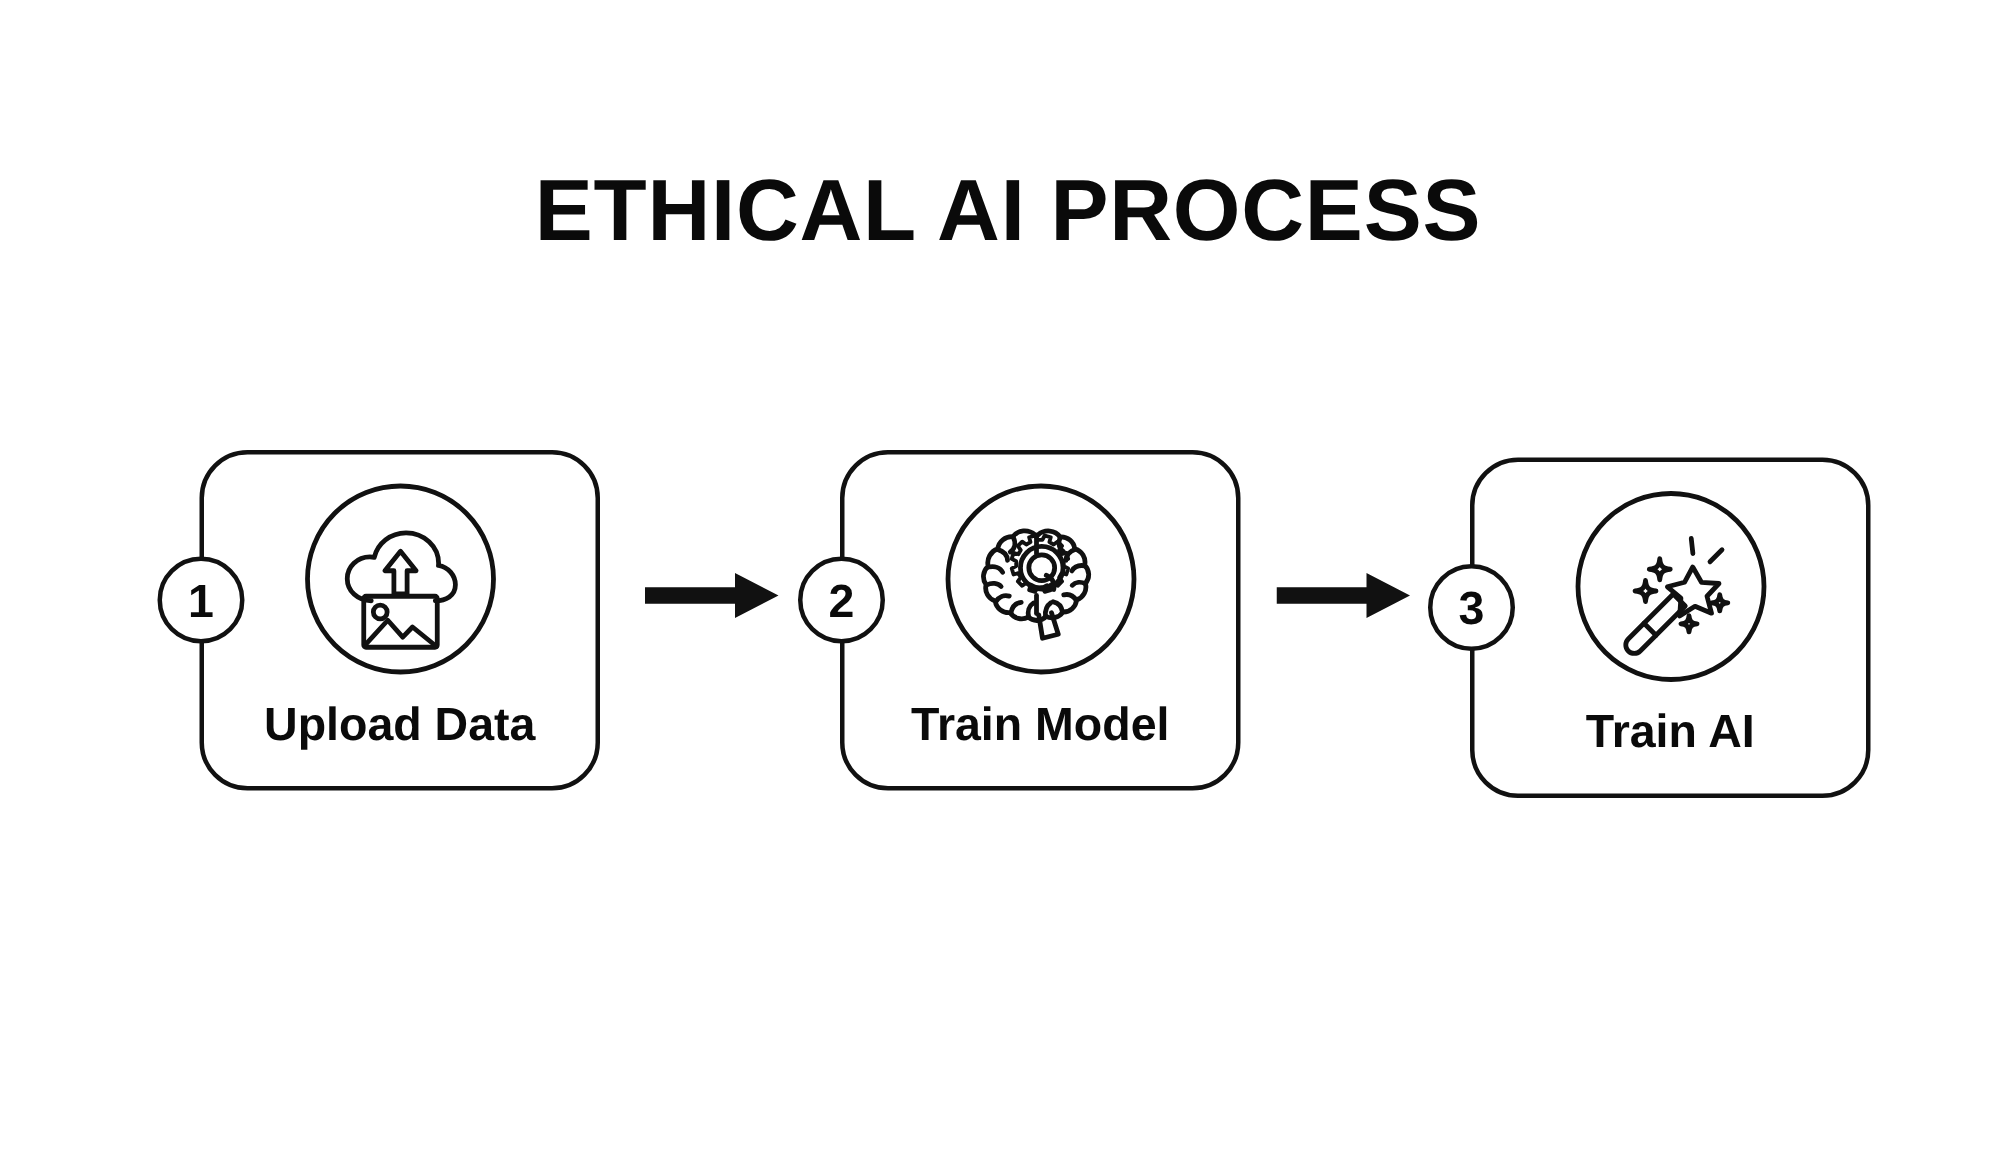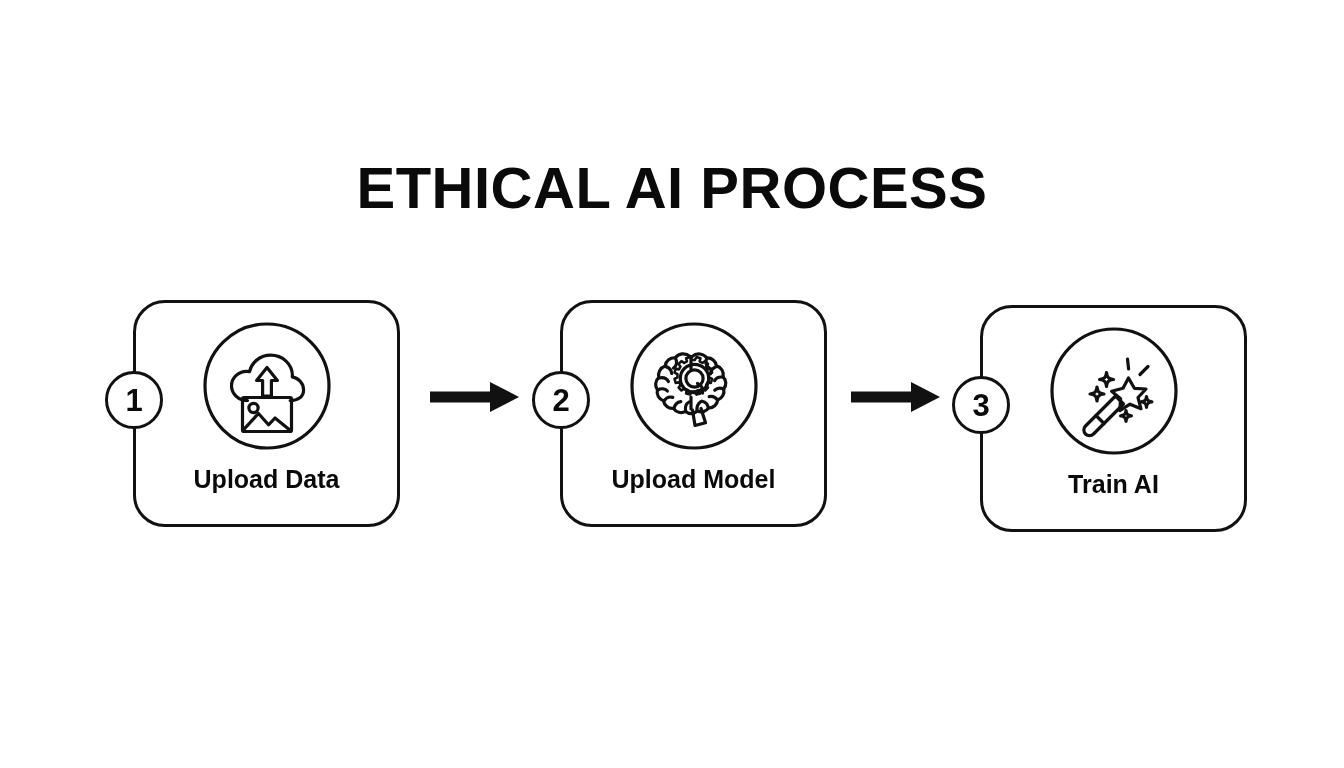--- a/index.html
+++ b/index.html
@@ -29,21 +29,20 @@
     top: 112px;
     width: 1344px;
     text-align: center;
     font-size: 58px;
     font-weight: bold;
     letter-spacing: 0.5px;
     color: #0a0a0a;
     line-height: 1;
     white-space: nowrap;
     font-family: "Liberation Sans", sans-serif;
-    margin-top: 47px;
   }
 
   
   .step-card {
     position: absolute;
     width: 267px;
     height: 227px;
     border: 3px solid #111111;
     border-radius: 32px;
     background: #ffffff;
@@ -90,21 +89,21 @@
     width: 130px;
     height: 130px;
   }
 
   .step-label {
     position: absolute;
     left: 0;
     right: 0;
     top: 163px;
     text-align: center;
-    font-size: 25px;
+    font-size: 31px;
     font-weight: bold;
     color: #0a0a0a;
     line-height: 1.1;
     white-space: nowrap;
     font-family: "Liberation Sans", sans-serif;
   }
 
   
   .flow-arrow {
     position: absolute;
@@ -218,21 +217,21 @@
                    L68.0 78.8 L64.0 78.8 L62.0 82.5 L57.0 81.0 L58.1 77.0 L54.6 75.0 L51.2 77.4
                    L47.6 73.8 L50.0 70.4 L48.0 66.9 L44.0 68.0 L42.5 63.0 L46.2 61.0 L46.2 57.0
                    L42.5 55.0 L44.0 50.0 L48.0 51.1 L50.0 47.6 L47.6 44.2 L51.2 40.6 Z" transform="translate(-0.5,-2) scale(0.80) translate(15,12)"></path>
 
           <circle cx="65.5" cy="57.5" r="8.6"></circle>
           <circle cx="65.5" cy="57.5" r="14.2"></circle>
         </g>
       </svg>
     </div>
 
-    <div class="step-label">Upload Model</div>
+    <div class="step-label">Train Model</div>
   </div>
 
   <div class="flow-arrow" id="arrow-2">
     <svg viewBox="0 0 90 34" xmlns="http://www.w3.org/2000/svg">
       <path d="M0 11.5 L60 11.5 L60 2 L89 17 L60 32 L60 22.5 L0 22.5 Z" fill="#111111"></path>
     </svg>
   </div>
 
   <div class="step-card" id="card-3">
 

